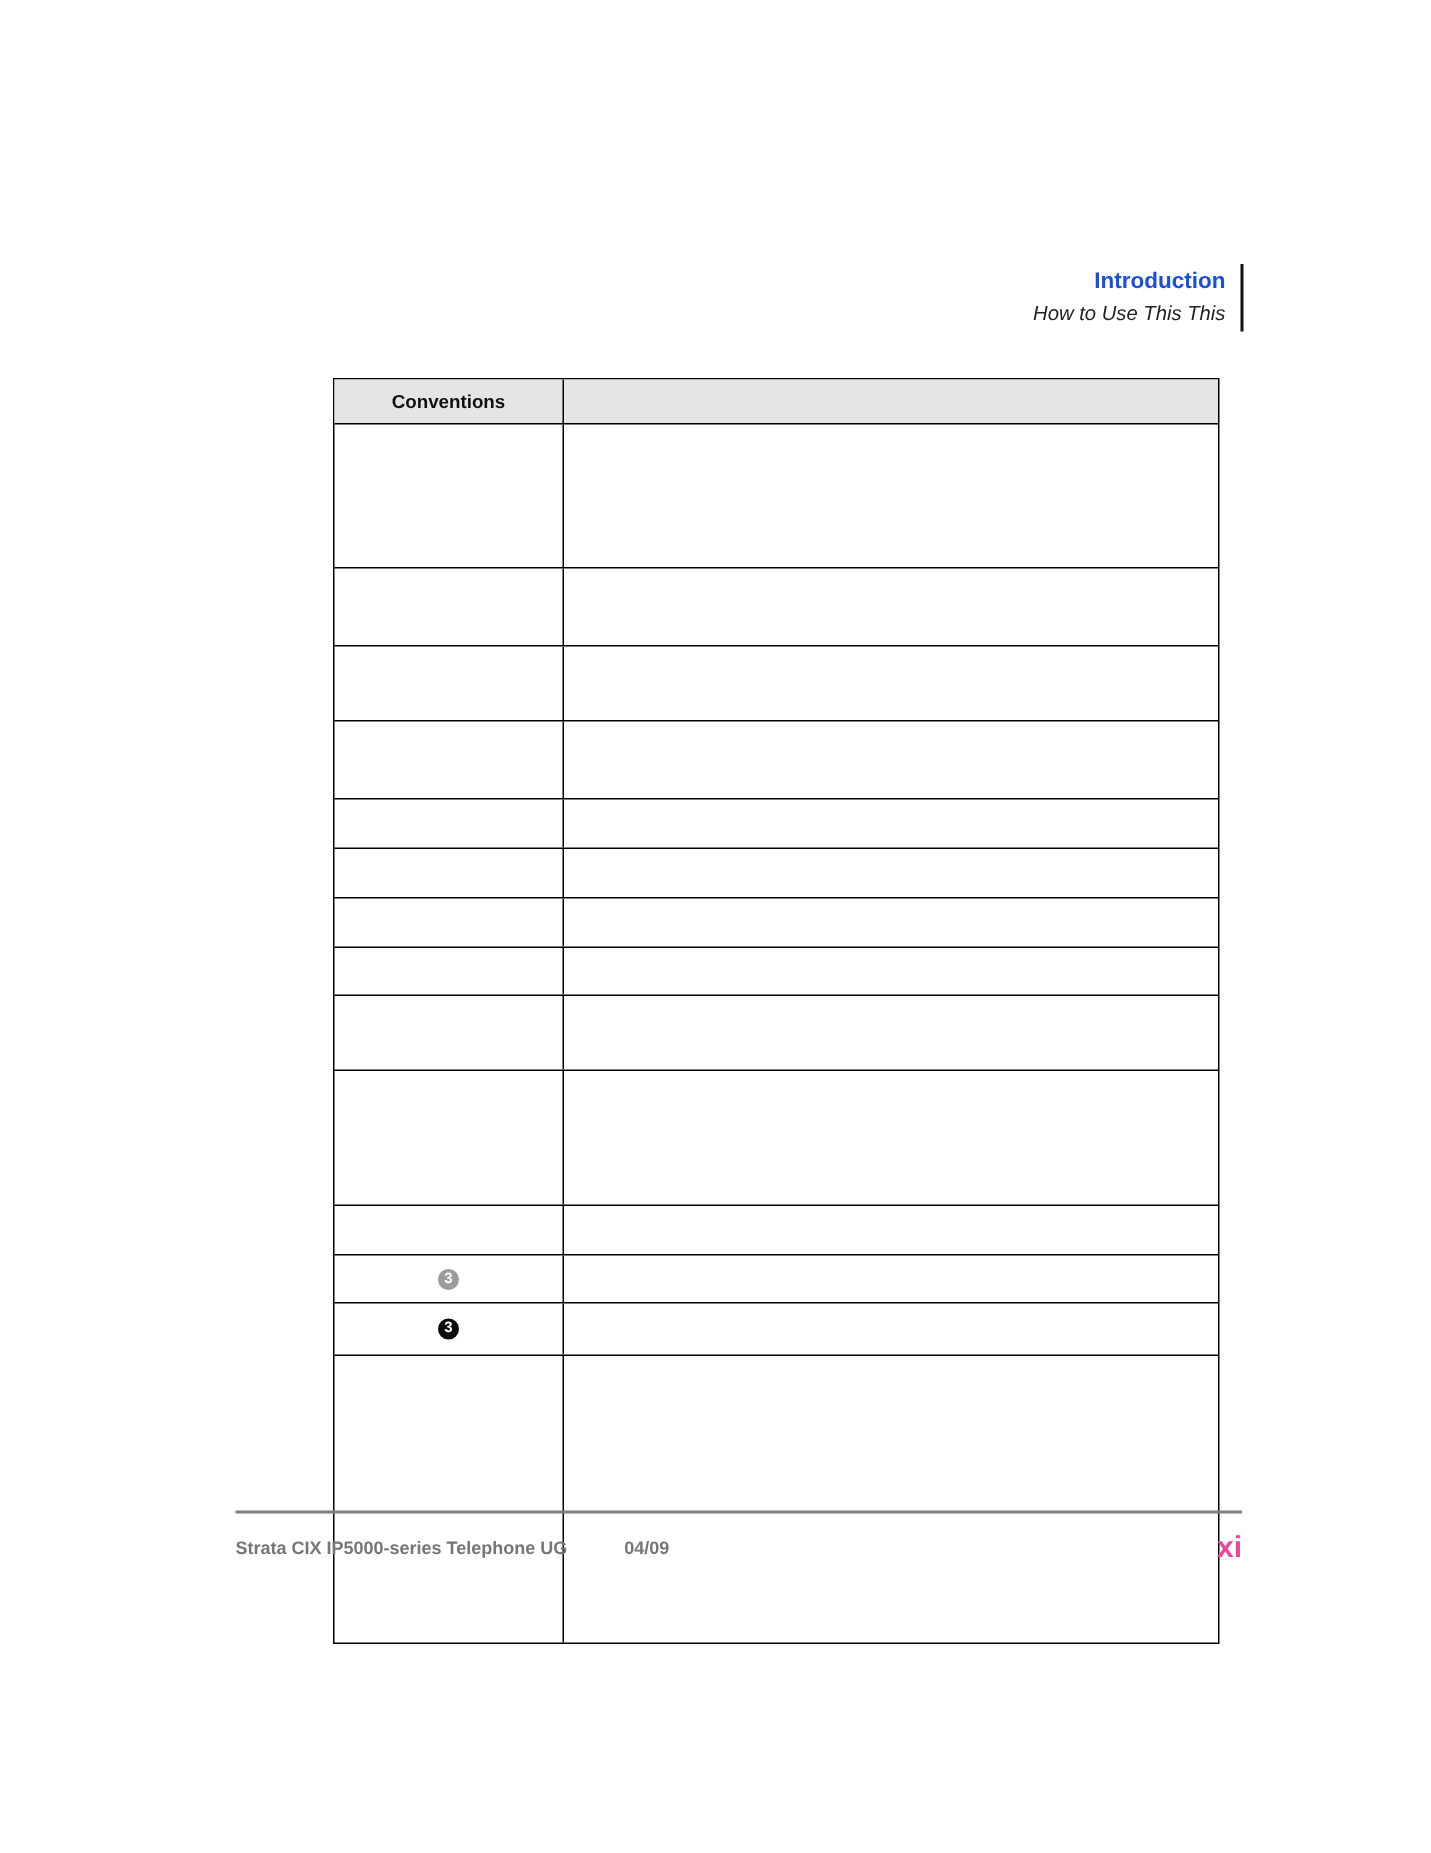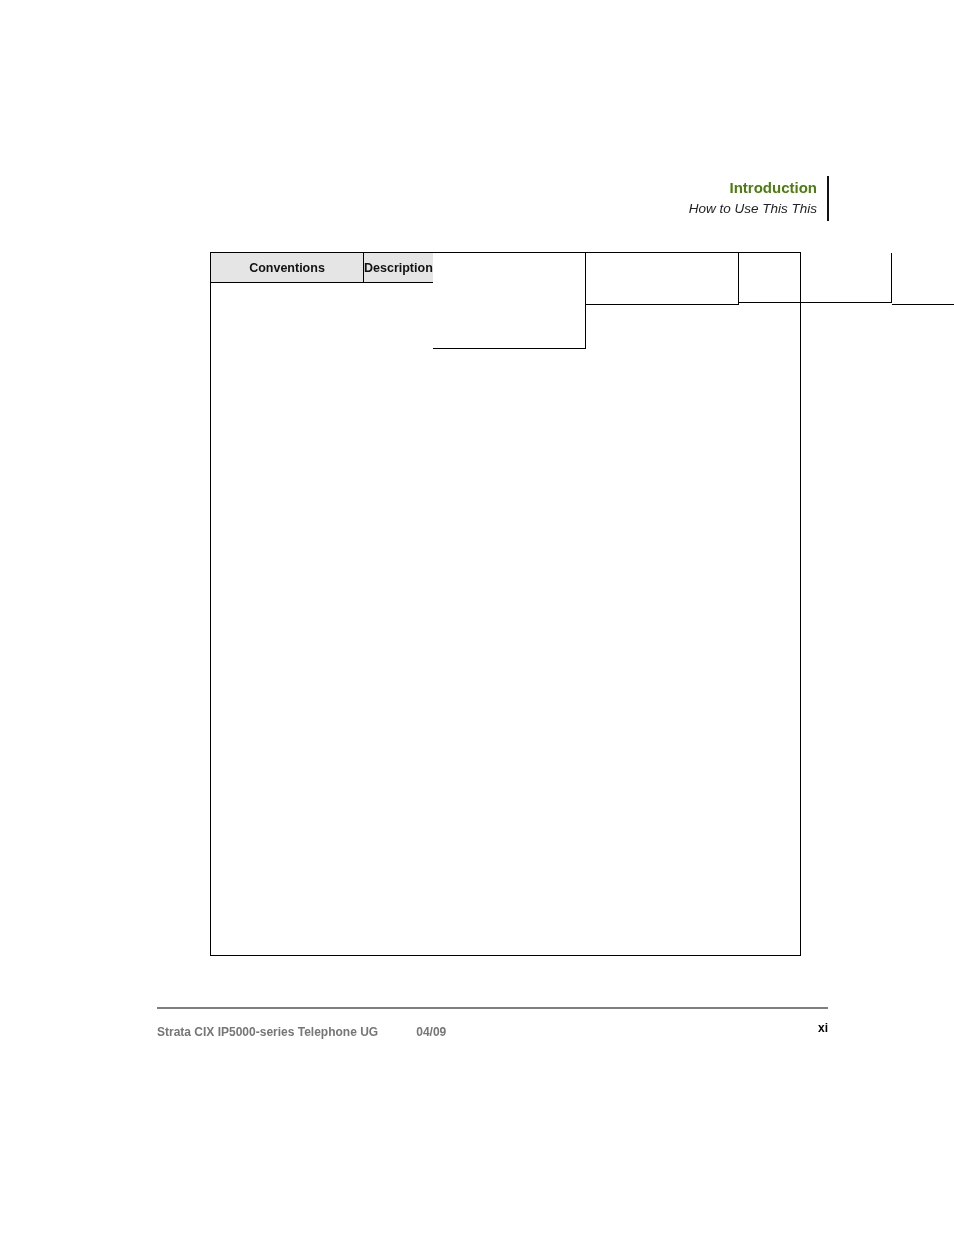--- a/index.html
+++ b/index.html
@@ -19,49 +19,49 @@
   
   .running-header {
     position: absolute;
     top: 178px;
     right: 137px;
     text-align: right;
   }
   .running-header .title {
     font-size: 15px;
     font-weight: bold;
-    color: #4d7c0f;
+    color: #1d4ed8;
     line-height: 20px;
   }
   .running-header .subtitle {
     font-size: 13.5px;
     font-style: italic;
     color: #222222;
     line-height: 21px;
   }
   .header-divider {
     position: absolute;
     top: 176px;
     left: 827px;
     width: 2px;
     height: 45px;
     background: #111111;
   }
 
   
   .conv-table {
     position: absolute;
-    left: 210px;
+    left: 222px;
     top: 252px;
     width: 591px;
-    height: 704px;
+    height: 844px;
     border: 1.5px solid #000000;
     box-sizing: border-box;
     display: flex;
-    flex-direction: row;
+    flex-direction: column;
   }
   .trow {
     display: flex;
     flex-direction: row;
     border-bottom: 1px solid #000000;
     box-sizing: border-box;
     flex: 0 0 auto;
   }
   .trow:last-child { border-bottom: none; flex: 1 1 auto; }
   .cell {
@@ -122,41 +122,40 @@
     font-size: 12px;
     font-weight: bold;
     color: #767676;
     white-space: nowrap;
   }
   .footer-left .date { margin-left: 38px; }
   .page-number {
     position: absolute;
     right: 126px;
     top: 1021px;
-    font-size: 12px;
-    font-weight: bold;
-    color: #000000;
+    font-size: 20px;
+    font-weight: bold;
+    color: #ec4899;
   }
 </style>
 </head>
 <body>
 
 <div class="page">
 
   <div class="running-header">
     <div class="title">Introduction</div>
     <div class="subtitle">How to Use This This</div>
   </div>
   <div class="header-divider"></div>
 
   <div class="conv-table">
 
     <div class="trow thead">
       <div class="cell conv">Conventions</div>
-      <div class="cell desc">Description</div>
     </div>
 
     <div class="trow" style="height:96px">
       <div class="cell conv"></div>
       <div class="cell desc"></div>
     </div>
 
     <div class="trow" style="height:52px">
       <div class="cell conv"></div>
       <div class="cell desc"></div>

